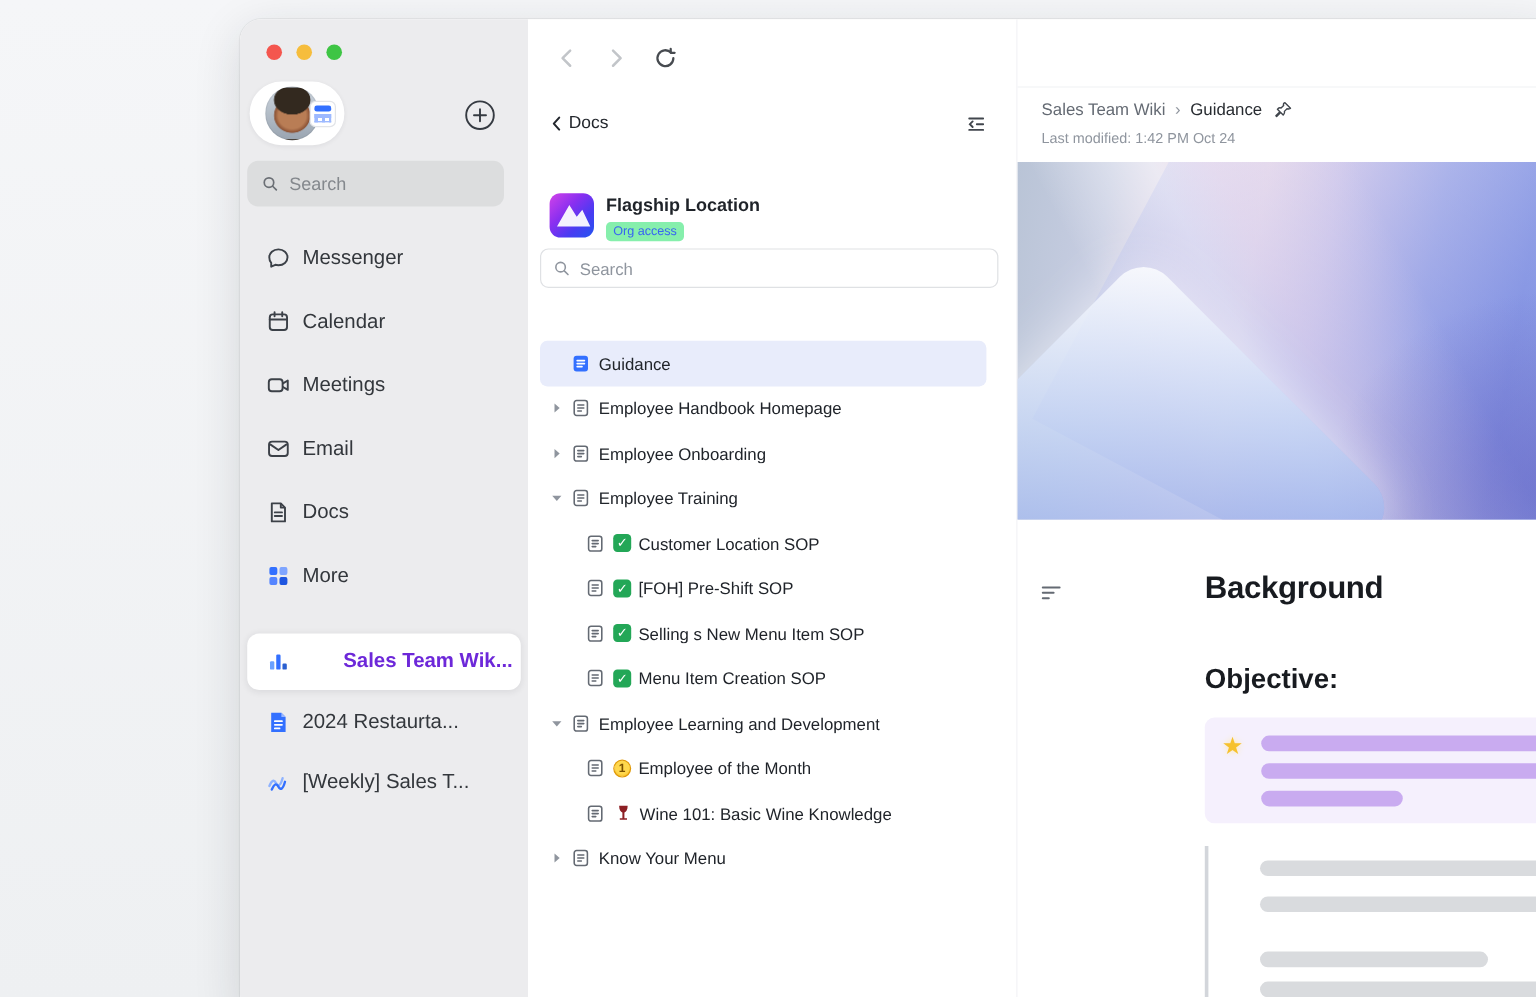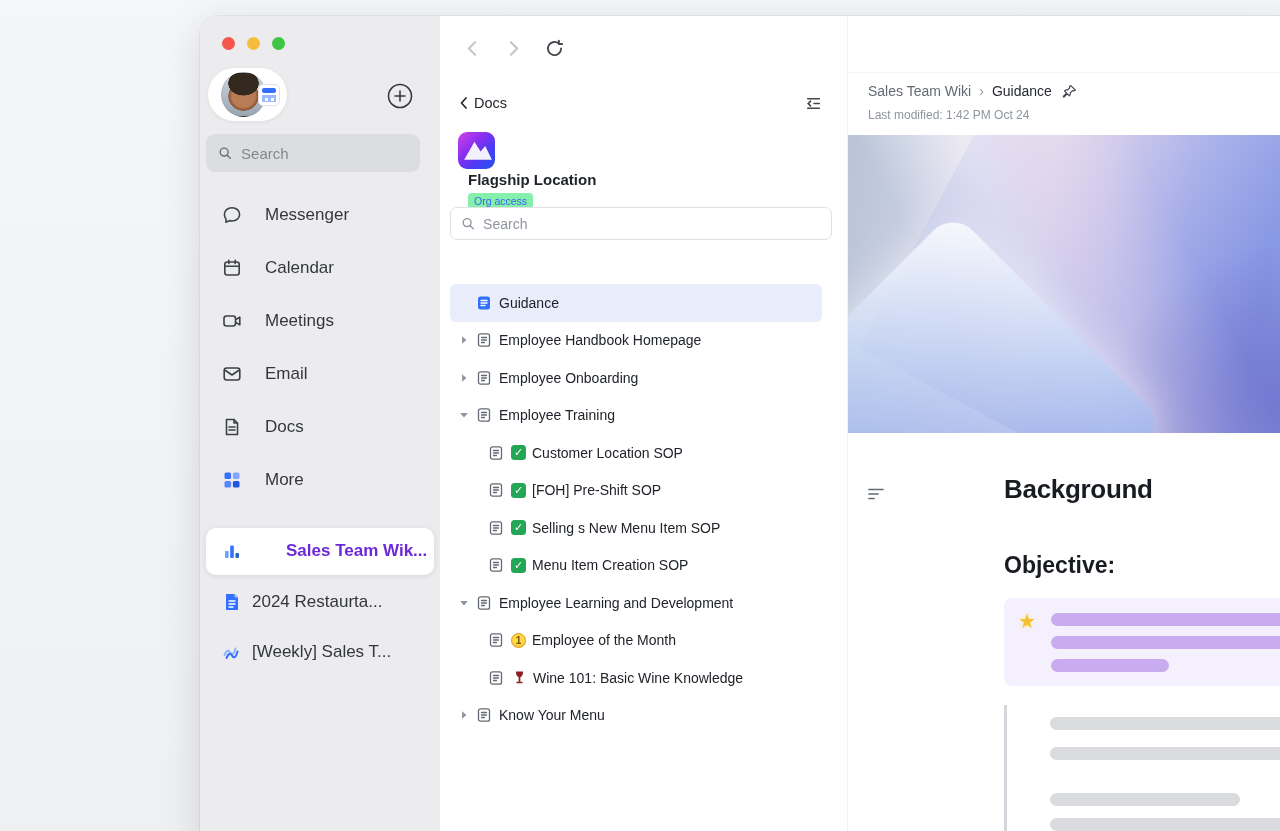--- a/index.html
+++ b/index.html
@@ -35,41 +35,41 @@
     background-image:repeating-linear-gradient(90deg,#9db9ff 0 3px,transparent 3px 6px),
                      repeating-linear-gradient(#9db9ff 0 3px,transparent 3px 6px); }
   .plus-btn { position:absolute; left:187px; top:67px; width:26px; height:26px; cursor:pointer; }
   .side-search { position:absolute; left:6px; top:118px; width:214px; height:38px;
     background:#dcddde; border-radius:9px; display:flex; align-items:center; padding:0 12px; gap:9px; }
   .side-search input { border:none; outline:none; background:transparent; font-size:15px; width:100%;
     color:#40444a; font-family:inherit; }
   .side-search input::placeholder { color:#84888d; }
   .side-search .icon { color:#6b6f75; }
   .side-menu { position:absolute; left:0; top:172px; right:0; }
-  .side-item { height:53px; display:flex; align-items:center; padding-left:22px; cursor:pointer;gap:13px; }
+  .side-item { height:53px; display:flex; align-items:center; padding-left:22px; cursor:pointer; }
   .side-item .icon { width:20px; height:20px; margin-right:10px; flex:none; display:flex; }
   .side-label { font-size:17px; color:#33373c; font-weight:500; white-space:nowrap; }
   .side-pinned { position:absolute; left:0; top:508px; right:0; }
   .pin-item { height:47px; margin:3.5px 6px; display:flex; align-items:center; padding-left:16px;
     border-radius:10px; cursor:pointer; }
   .pin-item .icon { width:20px; height:20px; margin-right:10px; flex:none; display:flex; }
   .pin-item .side-label { font-weight:400; }
   .pin-item.sel { background:#fff; box-shadow:0 1px 6px rgba(31,35,41,.09); }
   .pin-item.sel .side-label { font-weight:700; color:#6d28d9;margin-left:34px; }
   
   .docs-panel { position:absolute; left:240px; top:0; bottom:0; width:408px; background:#fff;
     border-right:1px solid #f0f1f3; }
   .nav-toolbar { position:absolute; left:0; top:22px; display:flex; gap:20px; padding-left:22px; }
   .nav-btn { width:21px; height:21px; display:flex; cursor:pointer; }
   .panel-head { position:absolute; left:16px; top:76px; height:22px; display:flex; align-items:center;
     cursor:pointer; }
   .panel-head .icon { width:16px; height:16px; display:flex; margin-right:2px; }
   .panel-head-label { font-size:14.5px; font-weight:500; color:#23272d; }
   .collapse-btn { position:absolute; right:24px; top:78px; width:19px; height:19px; cursor:pointer; }
-  .wiki-row { position:absolute; left:18px; top:116px; display:flex;flex-direction:column; }
+  .wiki-row { position:absolute; left:18px; top:145px; display:flex; }
   .wiki-icon { width:37px; height:37px; border-radius:9px; flex:none; overflow:hidden;
     background:linear-gradient(135deg,#d243e8 0%,#8a2ff0 38%,#4a3bf2 68%,#2355f0 100%); position:relative; }
   .wiki-icon svg { position:absolute; inset:0; }
   .wiki-meta { margin-left:10px; padding-top:2px; }
   .wiki-title { font-size:15px; font-weight:600; color:#1f2329; }
   .wiki-badge { display:inline-block; margin-top:5px; font-size:10.5px; color:#3864f2;
     background:#86efac; border-radius:4px; padding:2px 6px; line-height:12px; }
   .doc-search { position:absolute; left:10px; top:191px; width:382px; height:33px; background:#fff;
     border:1px solid #dfe1e4; border-radius:7px; display:flex; align-items:center; padding:0 10px; gap:8px; }
   .doc-search input { border:none; outline:none; font-size:14px; width:100%; color:#40444a; font-family:inherit; }

